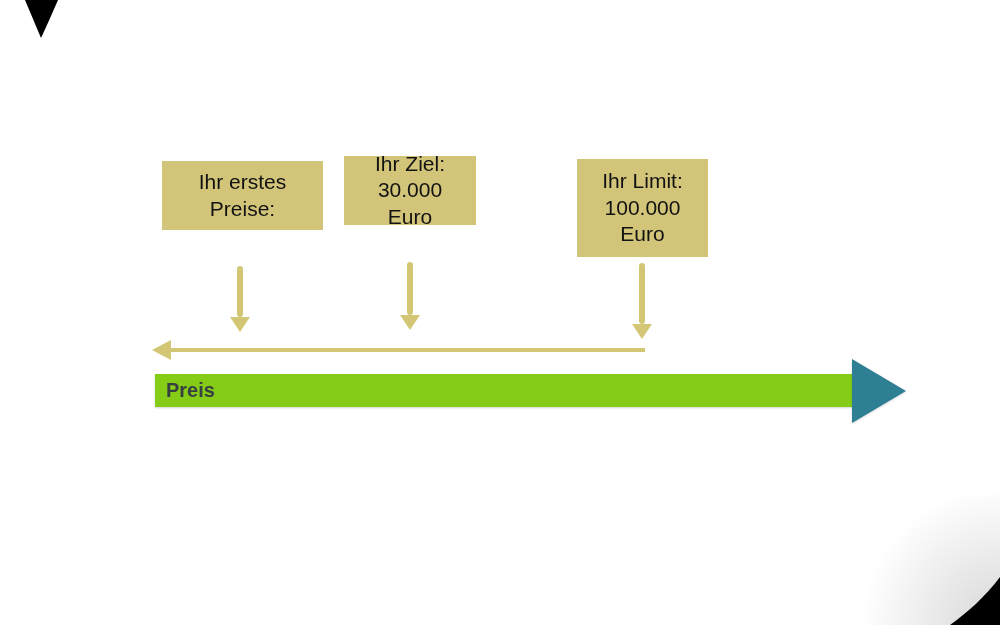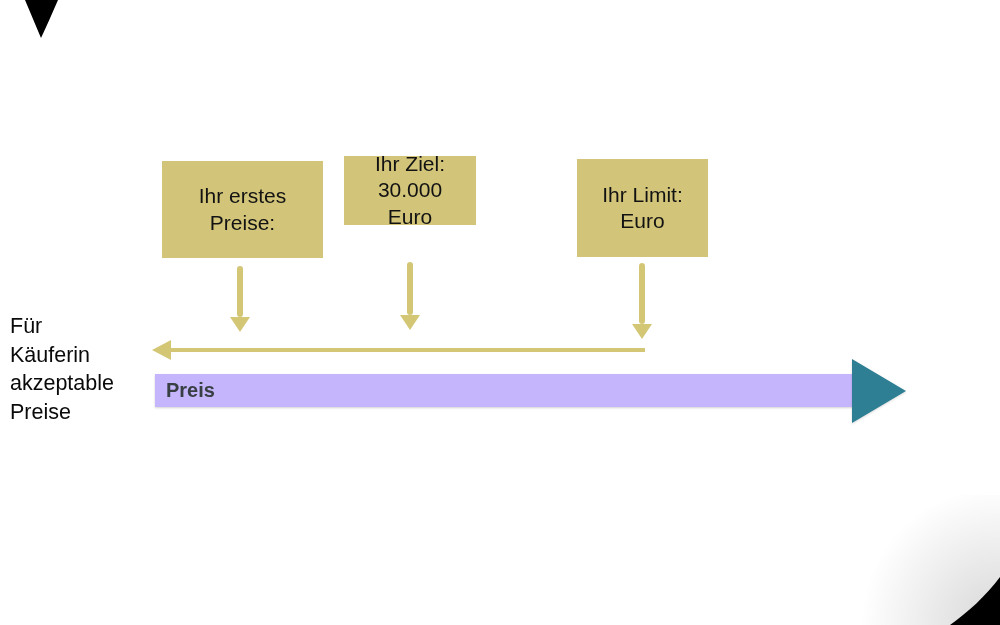--- a/index.html
+++ b/index.html
@@ -13,21 +13,21 @@
   }
   
   .kbox{
     position:absolute;
     background:#d2c57a;
     display:flex;flex-direction:column;justify-content:center;
     text-align:center;
     color:#121212;
     font-size:21px;line-height:26.5px;
   }
-  #box1{left:162px;top:161px;width:161px;height:97px;}
+  #box1{left:162px;top:161px;width:161px;height:69px;}
   #box2{left:344px;top:156px;width:132px;height:69px;}
   #box3{left:577px;top:159px;width:131px;height:98px;}
 
   
   .vshaft{position:absolute;width:6px;background:#d3c776;border-radius:3px;}
   .vhead{position:absolute;width:0;height:0;
     border-left:10px solid transparent;border-right:10px solid transparent;
     border-top:15px solid #d3c776;}
   #a1s{left:237px;top:266px;height:51px;} #a1h{left:230px;top:317px;}
   #a2s{left:407px;top:262px;height:53px;} #a2h{left:400px;top:315px;}
@@ -35,21 +35,21 @@
 
   
   #hshaft{position:absolute;left:169px;top:348px;width:476px;height:4px;background:#d3c776;}
   #hhead{position:absolute;left:152px;top:340px;width:0;height:0;
     border-top:10px solid transparent;border-bottom:10px solid transparent;
     border-right:19px solid #d3c776;}
 
   
   #tealshaft{
     position:absolute;left:155px;top:374px;width:698px;height:33px;
-    background:#c4b5fd;box-shadow:0 1px 2px rgba(0,0,0,0.18);
+    background:#84cc16;box-shadow:0 1px 2px rgba(0,0,0,0.18);
     display:flex;align-items:center;
   }
   #tealshaft .plabel{
     padding-left:11px;font-size:20px;font-weight:bold;color:#383f43;
   }
   #tealhead{position:absolute;left:852px;top:359px;width:0;height:0;
     border-top:32px solid transparent;border-bottom:32px solid transparent;
     border-left:54px solid #2e7e94;filter:drop-shadow(0 1px 1px rgba(0,0,0,0.15));}
 
   
@@ -80,43 +80,38 @@
     <div>Ihr erstes</div>
     <div>Preise:</div>
   </div>
   <div id="box2" class="kbox">
     <div>Ihr Ziel:</div>
     <div>30.000</div>
     <div>Euro</div>
   </div>
   <div id="box3" class="kbox">
     <div>Ihr Limit:</div>
+    <div>100.000</div>
     <div>Euro</div>
   </div>
 
   <div id="a1s" class="vshaft"></div>
   <div id="a1h" class="vhead"></div>
   <div id="a2s" class="vshaft"></div>
   <div id="a2h" class="vhead"></div>
   <div id="a3s" class="vshaft"></div>
   <div id="a3h" class="vhead"></div>
 
   <div id="hshaft"></div>
   <div id="hhead"></div>
 
   <div id="tealshaft">
     <span class="plabel">Preis</span>
   </div>
   <div id="tealhead"></div>
 
-  <div class="side">
-    <div>Für</div>
-    <div>Käuferin</div>
-    <div>akzeptable</div>
-    <div>Preise</div>
-  </div>
 
   <div id="br-shadow"></div>
   <svg id="corner-br" class="corner-svg" width="50" height="50" viewBox="0 0 50 50">
     <path d="M50,2 C36,21 17,38 0,50 L50,50 Z" fill="#000000"></path>
   </svg>
 
 </div>
 
 </body></html>

